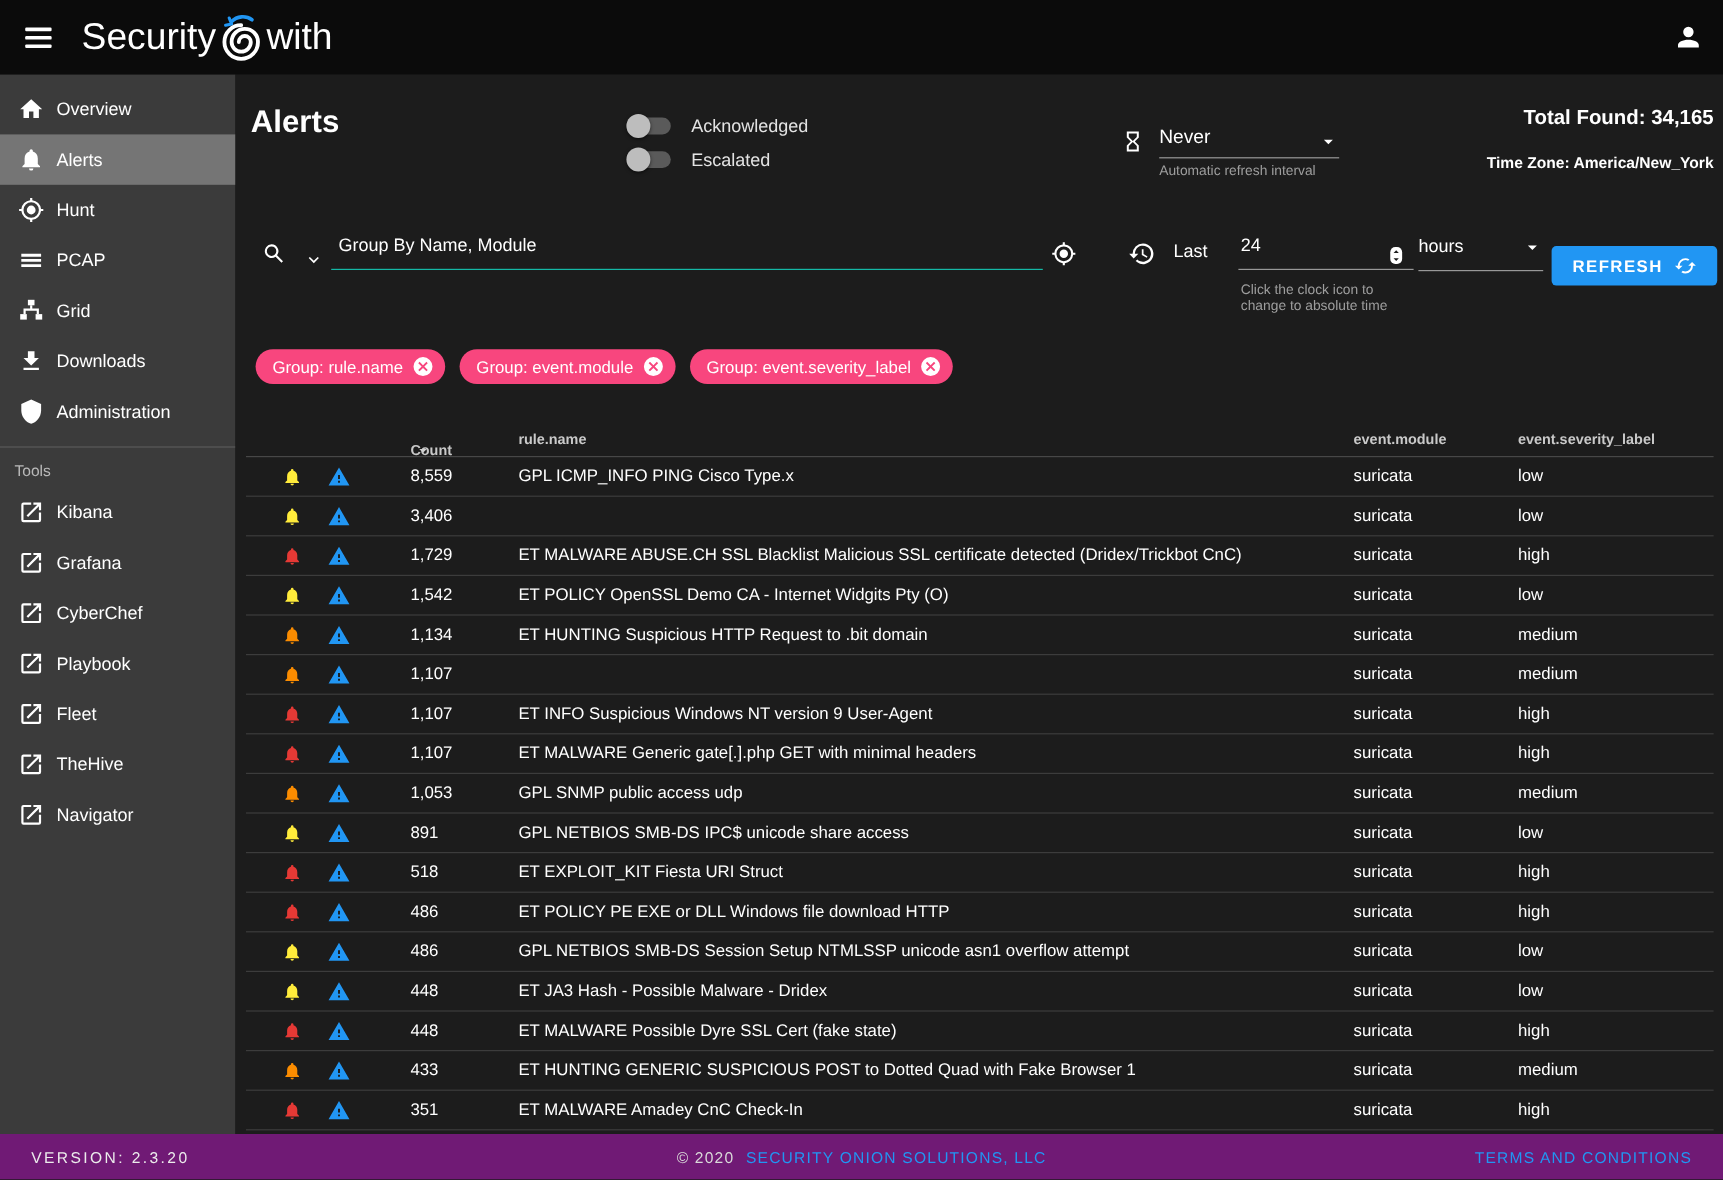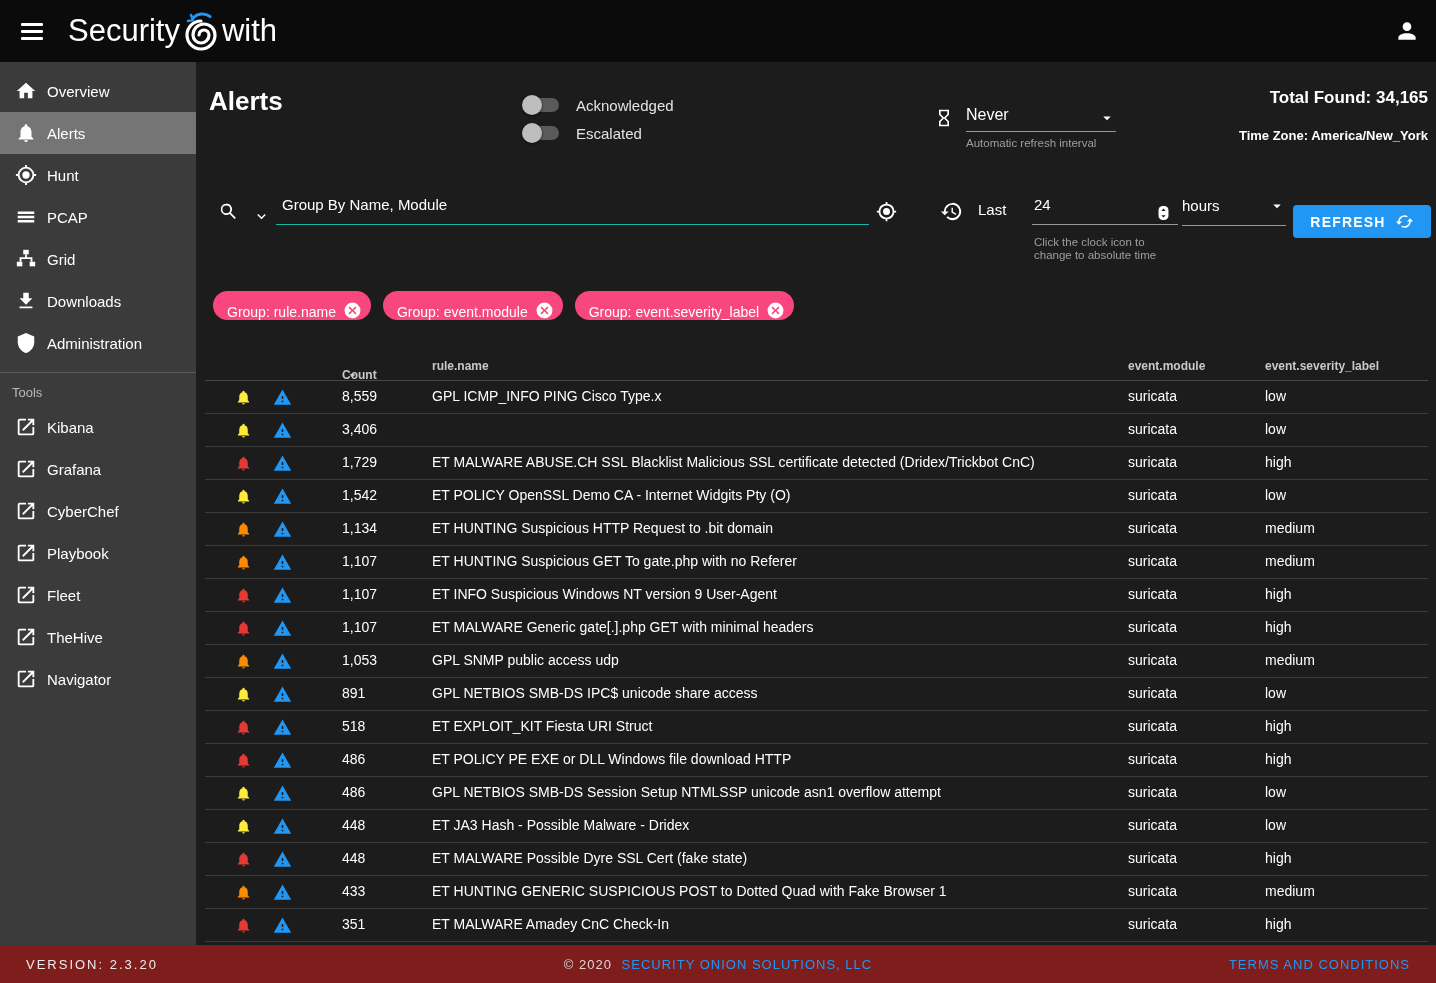--- a/index.html
+++ b/index.html
@@ -59,41 +59,41 @@
   .unit-box{position:absolute;left:986px;top:135px;width:104px;border-bottom:1px solid #989898;
             padding-bottom:10px;cursor:pointer;}
   .unit-box .sel-caret{top:0;}
   .refresh-btn{position:absolute;left:1097px;top:143px;width:138px;height:33px;background:#2196F3;border:none;
       border-radius:4px;color:#fff;font-weight:bold;font-size:14px;letter-spacing:1.2px;cursor:pointer;
       display:flex;align-items:center;justify-content:center;gap:9px;font-family:"Liberation Sans", sans-serif;}
   .refresh-btn .ric{width:19px;height:19px;}
   .hint{position:absolute;left:838px;top:174px;font-size:11.5px;color:#9e9e9e;line-height:13px;}
 
   .chips{position:absolute;left:17px;top:229px;display:flex;gap:12px;}
-  .chip{height:29px;border-radius:15px;display:inline-flex;align-items:flex-end;padding:0 9px 0 14px;
+  .chip{height:29px;border-radius:15px;display:inline-flex;align-items:center;padding:0 9px 0 14px;
         font-size:14px;color:#fff;cursor:pointer;}
   .chip-close{width:19px;height:19px;margin-left:7px;color:#fff;cursor:pointer;}
 
   
   .table{position:absolute;left:9px;top:288px;width:1223px;}
   .t-head{position:relative;height:30px;border-bottom:1px solid #474747;}
   .t-head span{position:absolute;top:9px;font-size:12px;font-weight:bold;color:#c9c9c9;}
   .h-count{left:137px;color:#fff !important;display:flex;align-items:center;}
   .h-count .sort{width:15px;height:15px;margin-left:3px;color:#cfcfcf;}
   .h-rule{left:227px;text-align:right;} .h-module{left:923px;} .h-sev{left:1060px;}
   .t-row{position:relative;height:32px;border-bottom:1px solid #3c3c3c;font-size:14px;cursor:pointer;}
   .c-bell{position:absolute;left:30px;top:7px;width:17px;height:19px;cursor:pointer;}
   .c-tri{position:absolute;left:68px;top:7px;width:19px;height:19px;color:#2196F3;cursor:pointer;}
   .c-count{position:absolute;left:137px;line-height:31px;}
   .c-rule{position:absolute;left:227px;line-height:31px;}
   .c-module{position:absolute;left:923px;line-height:31px;}
   .c-sev{position:absolute;left:1060px;line-height:31px;}
 
   
-  .footer{position:absolute;left:0;right:0;bottom:0;height:38px;background:#7f1d1d;display:flex;
+  .footer{position:absolute;left:0;right:0;bottom:0;height:38px;background:#701a75;display:flex;
           align-items:center;z-index:30;font-size:13px;}
   .f-version{margin-left:26px;letter-spacing:2px;color:#ececec;}
   .f-center{position:absolute;left:50%;transform:translateX(-50%);letter-spacing:1px;color:#d9d9d9;}
   .f-center .lnk{color:#2196F3;margin-left:5px;cursor:pointer;}
   .f-terms{margin-left:auto;margin-right:26px;color:#2196F3;letter-spacing:1px;cursor:pointer;}
 </style>
 </head>
 <body>
 
 <header class="appbar">
@@ -461,21 +461,20 @@
             <svg viewBox="0 0 24 24" fill="currentColor">
               <path d="M12 22a2 2 0 0 0 2-2h-4a2 2 0 0 0 2 2zm6-6v-5c0-3.07-1.63-5.64-4.5-6.32V4a1.5 1.5 0 0 0-3 0v.68C7.63 5.36 6 7.93 6 11v5l-2 2v1h16v-1l-2-2z"></path>
             </svg>
           </span>
     <span class="c-tri">
             <svg viewBox="0 0 24 24" fill="currentColor">
               <path d="M1 21h22L12 2zm12-3h-2v-2h2zm0-4h-2v-4h2z"></path>
             </svg>
           </span>
     <span class="c-count">1,107</span>
-    <span class="c-rule">ET HUNTING Suspicious GET To gate.php with no Referer</span>
     <span class="c-module">suricata</span>
     <span class="c-sev">medium</span>
   </div>
         <div class="t-row">
     <span class="c-bell" style="color: rgb(229, 57, 53);">
             <svg viewBox="0 0 24 24" fill="currentColor">
               <path d="M12 22a2 2 0 0 0 2-2h-4a2 2 0 0 0 2 2zm6-6v-5c0-3.07-1.63-5.64-4.5-6.32V4a1.5 1.5 0 0 0-3 0v.68C7.63 5.36 6 7.93 6 11v5l-2 2v1h16v-1l-2-2z"></path>
             </svg>
           </span>
     <span class="c-tri">

